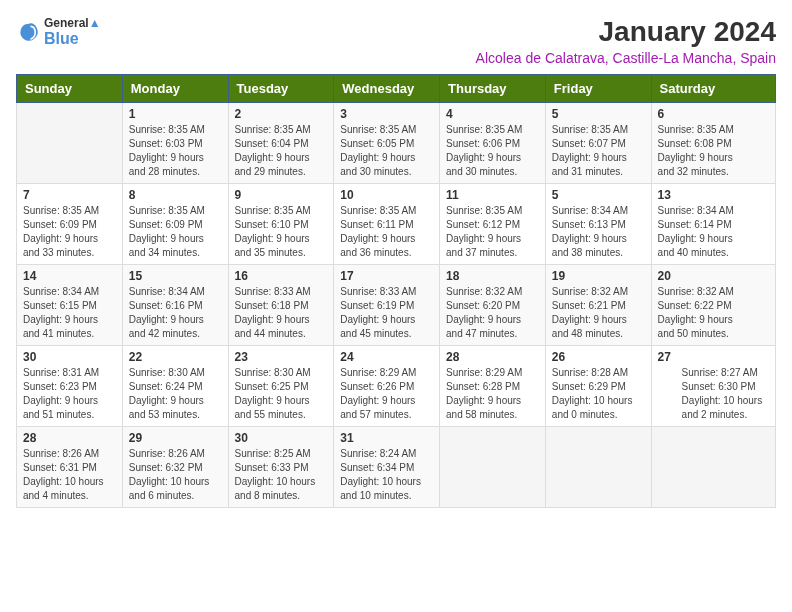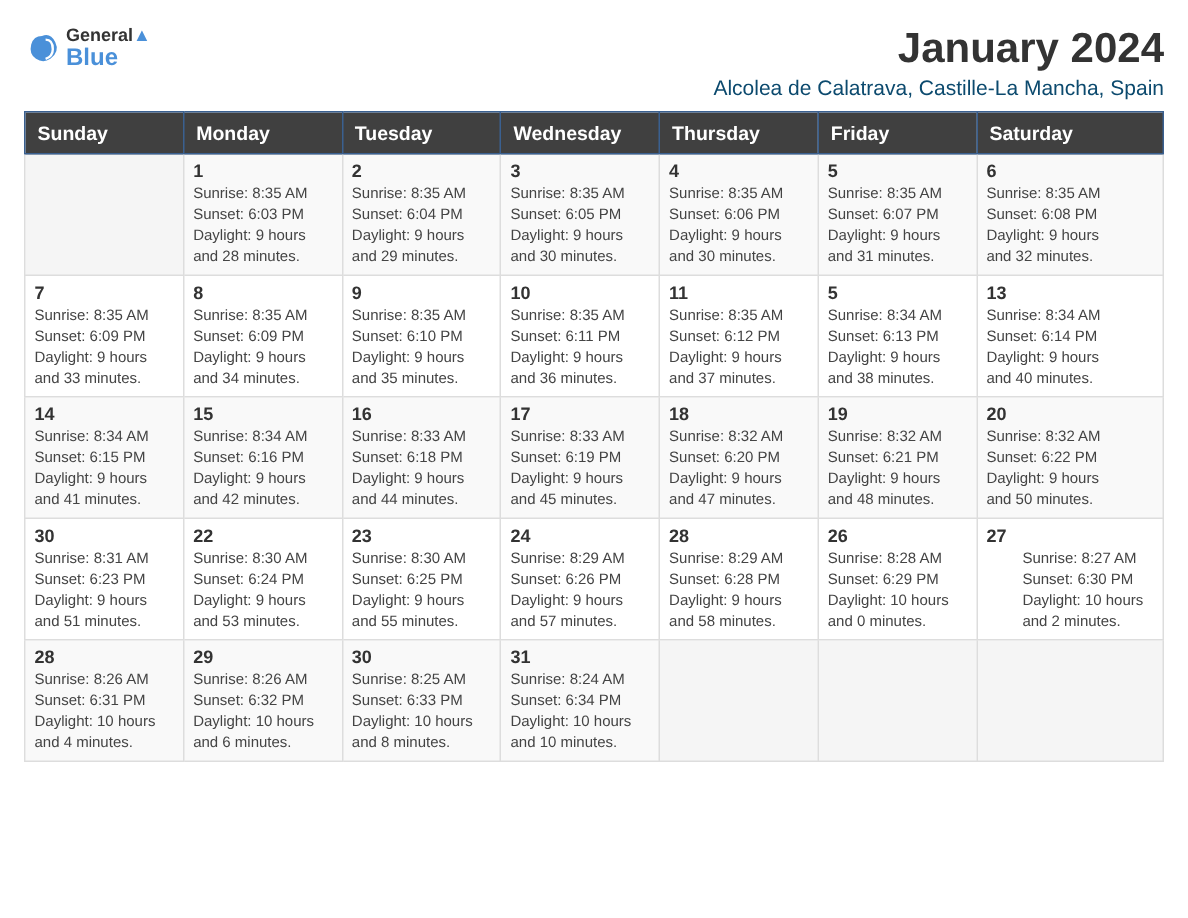--- a/index.html
+++ b/index.html
@@ -28,30 +28,30 @@
     .title-block {
       text-align: right;
     }
     .month-title {
       font-size: 28px;
       font-weight: bold;
       color: #333;
     }
     .subtitle {
       font-size: 14px;
-      color: #0c4a6e;
+      color: #a21caf;
       margin-top: 2px;
     }
     .calendar {
       width: 100%;
       border-collapse: collapse;
       border: 1px solid #ccc;
     }
     .calendar thead tr th {
-      background-color: #404040;
+      background-color: #4d7c0f;
       color: #fff;
       font-size: 13px;
       font-weight: bold;
       padding: 6px 8px;
       text-align: left;
       border: 1px solid #3a6090;
     }
     .calendar tbody tr td {
       vertical-align: top;
       padding: 4px 6px;

